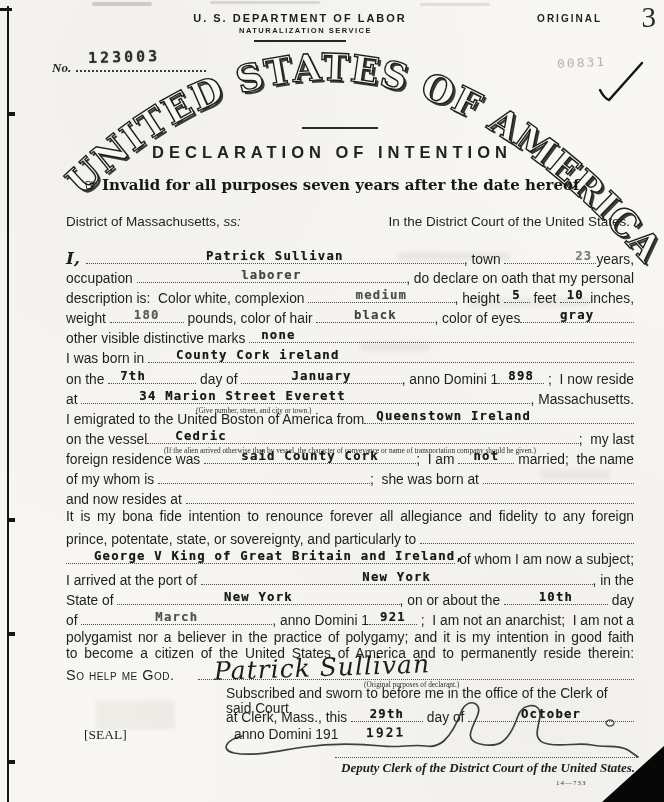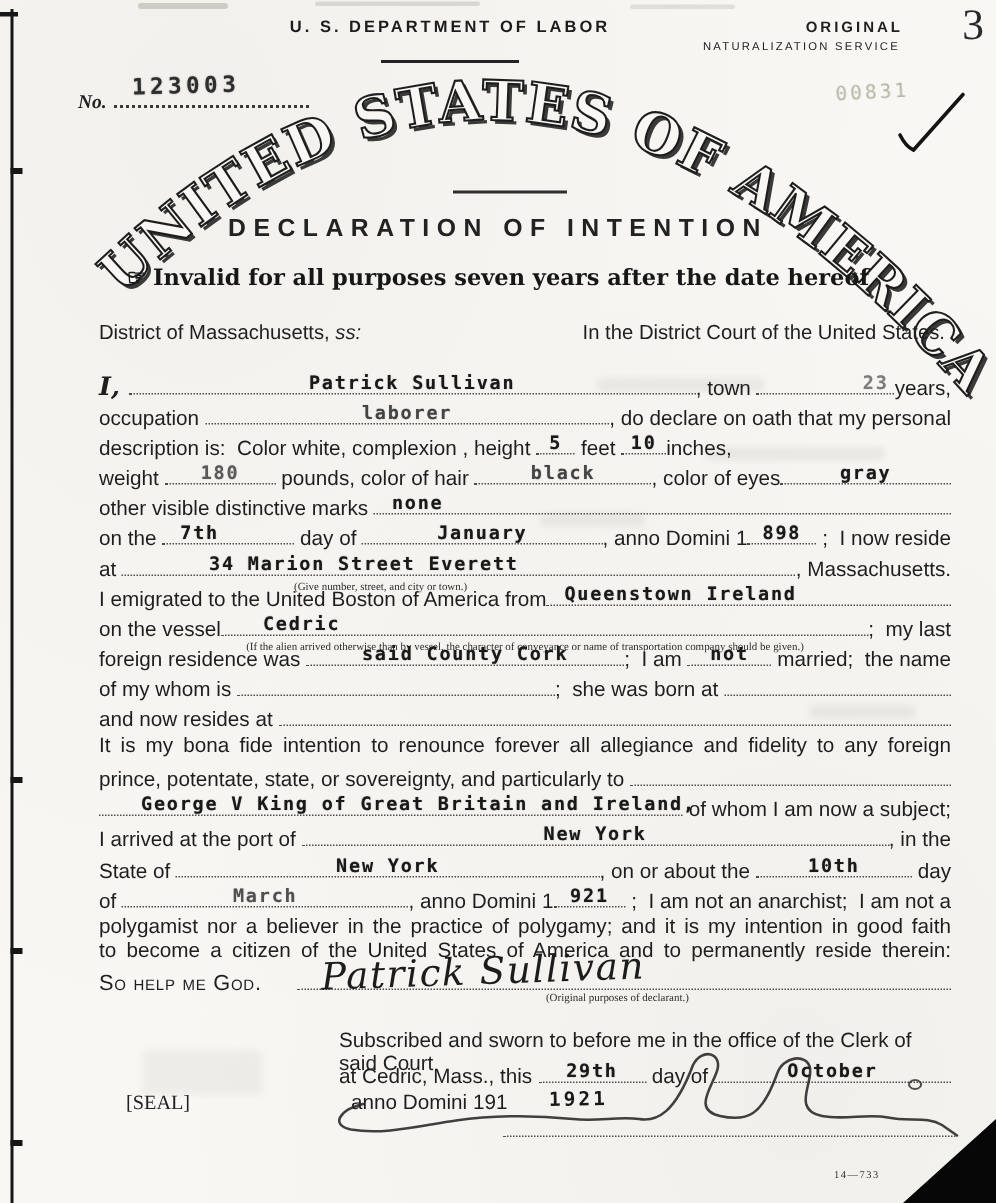--- a/index.html
+++ b/index.html
@@ -16,22 +16,22 @@
   .edge-tick{position:absolute;left:7px;height:4px;width:8px;background:#161616;}
   .corner-mark{position:absolute;left:0;top:8px;width:12px;height:3px;background:#161616;}
   .black-corner{position:absolute;right:0;bottom:0;width:0;height:0;
     border-left:62px solid transparent;border-bottom:56px solid #070707;}
   .top-smudge{position:absolute;background:#8d887c;opacity:.35;border-radius:2px;filter:blur(.4px);}
   .ghost{position:absolute;background:#6e6a5c;opacity:.09;filter:blur(2px);border-radius:3px;}
 
   
   .dept{position:absolute;top:12px;left:0;right:64px;text-align:center;
     font-size:11px;font-weight:bold;letter-spacing:2px;color:#1c1c1c;}
-  .service{position:absolute;top:26px;left:0;right:64px;text-align:right;
-    font-size:7.5px;font-weight:normal;letter-spacing:1.5px;color:#1c1c1c;}
+  .service{position:absolute;top:26px;left:0;right:53px;text-align:center;
+    font-size:7.5px;font-weight:bold;letter-spacing:1.5px;color:#1c1c1c;}
   .service-rule{position:absolute;top:40px;left:50%;margin-left:-78px;width:92px;height:2px;background:#242424;}
   .original{position:absolute;top:13px;right:62px;font-size:10px;font-weight:bold;letter-spacing:2px;margin-left:44px;}
   .pagenum{position:absolute;top:1px;right:8px;font-family:"Liberation Serif",serif;font-size:29px;color:#2a2a2a;}
   .no-row{position:absolute;top:58px;left:52px;width:190px;}
   .no-label{font-family:"Liberation Serif",serif;font-style:italic;font-weight:bold;font-size:13px;}
   .no-line{display:inline-block;width:130px;border-bottom:2px dotted #3a3a3a;height:12px;position:relative;}
   .serial{position:absolute;left:12px;bottom:4px;font-family:"DejaVu Sans Mono",monospace;
     font-size:15px;font-weight:bold;letter-spacing:3px;color:#2e2e2e;transform:rotate(-1.5deg);
     text-shadow:0 0 1px rgba(40,40,40,.6);}
   .faint-stamp{position:absolute;top:55px;right:58px;font-family:"DejaVu Sans Mono",monospace;
@@ -175,20 +175,23 @@
     <div class="fline">
       <span class="p">occupation </span>
       <span class="blank grow">
           <span class="typed" style="opacity:.8;">laborer</span>
         </span>
       <span class="p">, do declare on oath that my personal</span>
     </div>
 
     <div class="fline">
       <span class="p">description is:  Color white, complexion </span>
+      <span class="blank grow">
+          <span class="typed" style="opacity:.75;">medium</span>
+        </span>
       <span class="p">, height </span>
       <span class="blank" style="width:26px;">
           <span class="typed">5</span>
         </span>
       <span class="p"> feet </span>
       <span class="blank" style="width:30px;">
           <span class="typed">10</span>
         </span>
       <span class="p">inches,</span>
     </div>
@@ -208,20 +211,26 @@
         </span>
     </div>
 
     <div class="fline">
       <span class="p">other visible distinctive marks </span>
       <span class="blank grow">
           <span class="typed vleft">none</span>
         </span>
     </div>
 
+    <div class="fline">
+      <span class="p">I was born in </span>
+      <span class="blank grow">
+          <span class="typed vleft3">County Cork ireland</span>
+        </span>
+    </div>
 
     <div class="fline">
       <span class="p">on the </span>
       <span class="blank" style="width:88px;">
           <span class="typed vleft">7th</span>
         </span>
       <span class="p"> day of </span>
       <span class="blank grow">
           <span class="typed">January</span>
         </span>
@@ -335,21 +344,21 @@
       <span class="sig-area">
         <span class="script">Patrick Sullivan</span>
         <span class="sig-cap">(Original purposes of declarant.)</span>
       </span>
     </div>
   </div>
 
   <div class="oath">
     <div class="oline indent">Subscribed and sworn to before me in the office of the Clerk of said Court</div>
     <div class="oline indent">
-      <span class="p">at Cedric, Mass., this </span>
+      <span class="p">at Clerk, Mass., this </span>
       <span class="blank" style="width:72px;">
           <span class="typed">29th</span>
         </span>
       <span class="p"> day of </span>
       <span class="blank grow">
           <span class="typed">October</span>
         </span>
     </div>
     <div class="oline">
       <span class="seal">[SEAL]</span>
@@ -360,15 +369,16 @@
 
   <svg class="clerk-sig-svg" width="432" height="64" viewBox="0 0 432 64">
     <path d="M30 36 C 14 40, 8 50, 22 53 C 44 57, 70 50, 92 47
              C 120 43, 150 44, 170 46 C 186 48, 200 44, 214 46
              C 226 48, 238 42, 250 10 C 256 -2, 270 2, 266 14 C 262 26, 250 40, 268 44
              C 286 48, 296 44, 306 16 C 310 4, 326 2, 328 12 C 330 22, 316 40, 336 44
              C 352 47, 366 42, 380 45 C 394 48, 406 44, 416 50 L 426 57" fill="none" stroke="#262626" stroke-width="1.7" stroke-linecap="round" opacity=".88"></path>
     <path d="M398 20 a4 3 0 1 0 .1 0" fill="none" stroke="#262626" stroke-width="1.3" opacity=".8"></path>
   </svg>
   <div class="clerk-dots"></div>
+  <div class="clerk-cap">Deputy Clerk of the District Court of the United States.</div>
   <div class="form-no">14—733</div>
 
 </div>
 
 </body></html>

